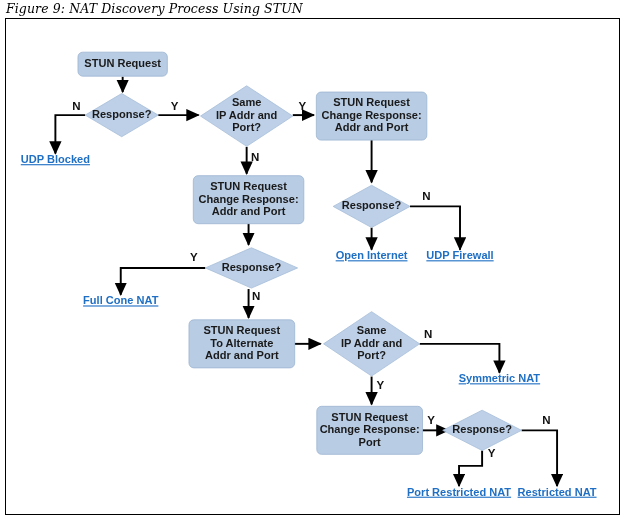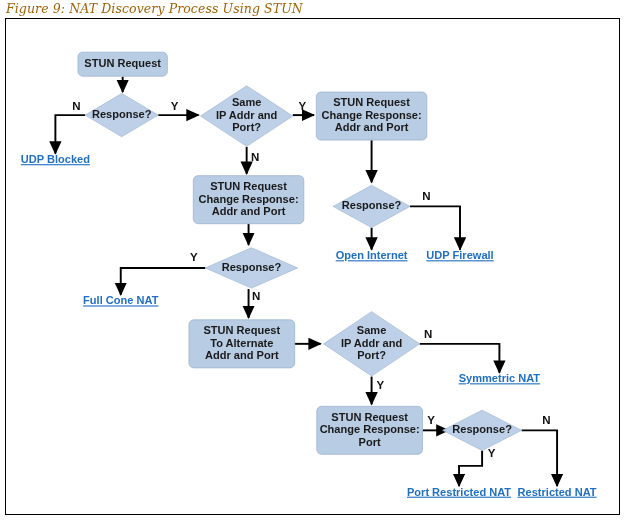--- a/index.html
+++ b/index.html
@@ -20,21 +20,21 @@
     width: 626px;
     height: 520px;
   }
   .figure-caption {
     position: absolute;
     left: 6px;
     top: 1px;
     font-family: "DejaVu Serif", "Liberation Serif", serif;
     font-style: italic;
     font-size: 12.5px;
-    color: #a16207;
+    color: #000000;
     letter-spacing: 0.1px;
     white-space: nowrap;
   }
   .diagram-frame {
     position: absolute;
     left: 5px;
     top: 18px;
     width: 615px;
     height: 497px;
     border: 1.5px solid #000000;

